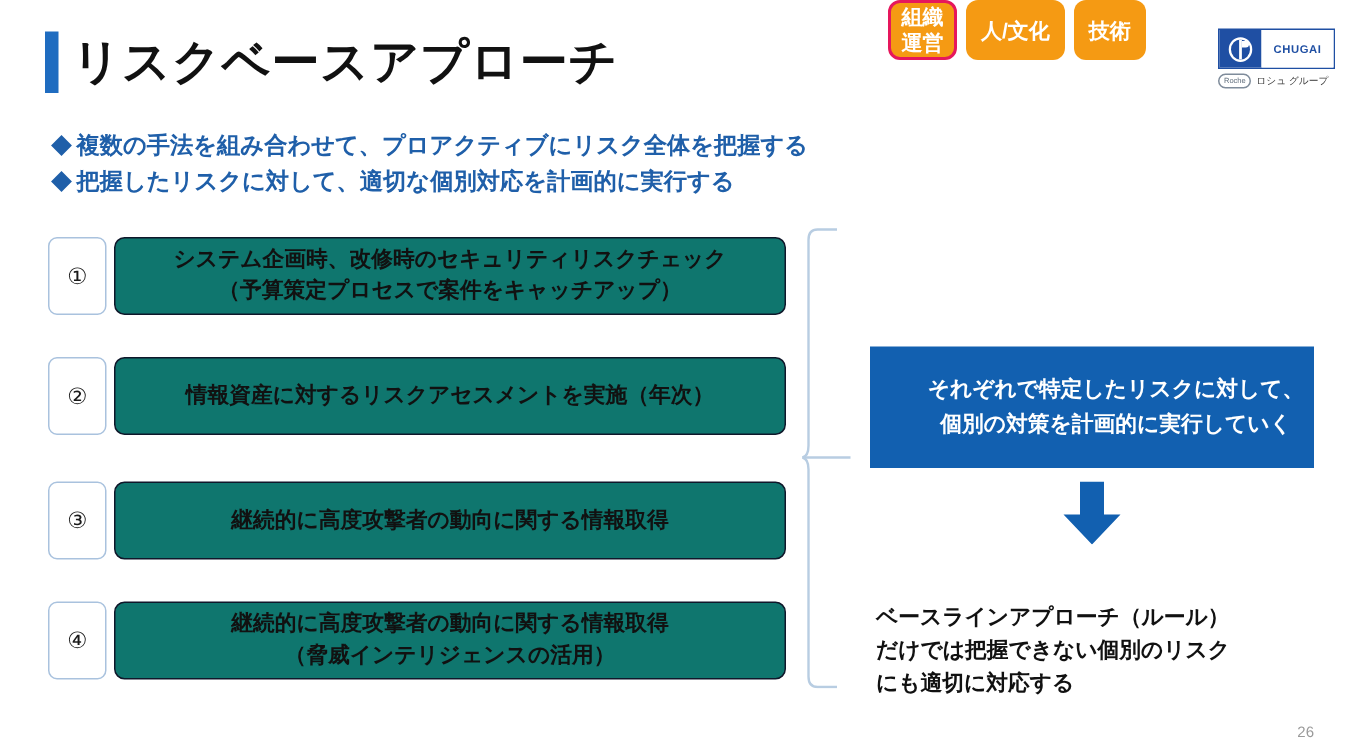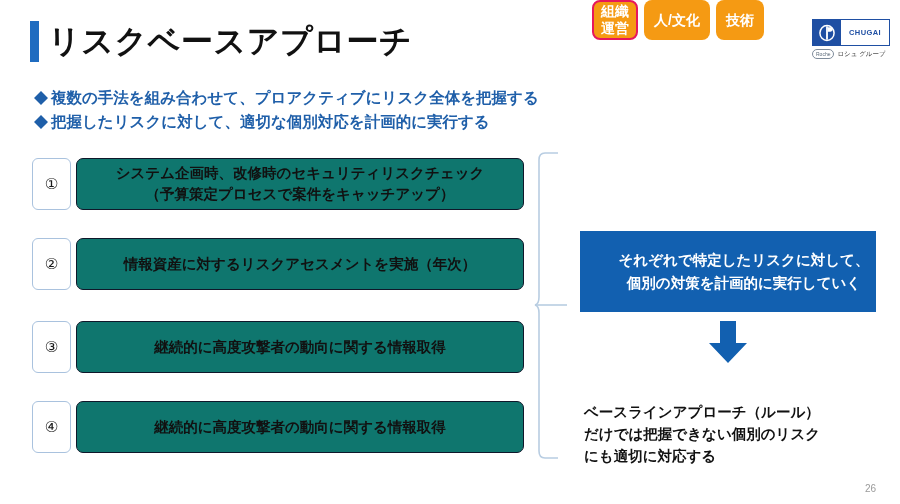--- a/index.html
+++ b/index.html
@@ -330,20 +330,21 @@
         <div class="step-text">継続的に高度攻撃者の動向に関する情報取得</div>
       </div>
     </div>
   </div>
 
   <div class="step-row" id="step-row-3">
     <div class="step-number-box">④</div>
     <div class="step-text-box">
       <div>
         <div class="step-text">継続的に高度攻撃者の動向に関する情報取得</div>
+        <div class="step-text">（脅威インテリジェンスの活用）</div>
       </div>
     </div>
   </div>
 
   <svg id="brace-connector" viewBox="0 0 34 307" preserveAspectRatio="none">
     <path d="M24 1 H11 Q5 1 5 8 V145 Q5 152 1 153 Q5 154 5 161 V299 Q5 306 11 306 H24" fill="none" stroke="#b8cde2" stroke-width="1.6"></path>
     <path d="M1 153 H33" fill="none" stroke="#b8cde2" stroke-width="1.6"></path>
   </svg>
 
   <div id="callout-box">

